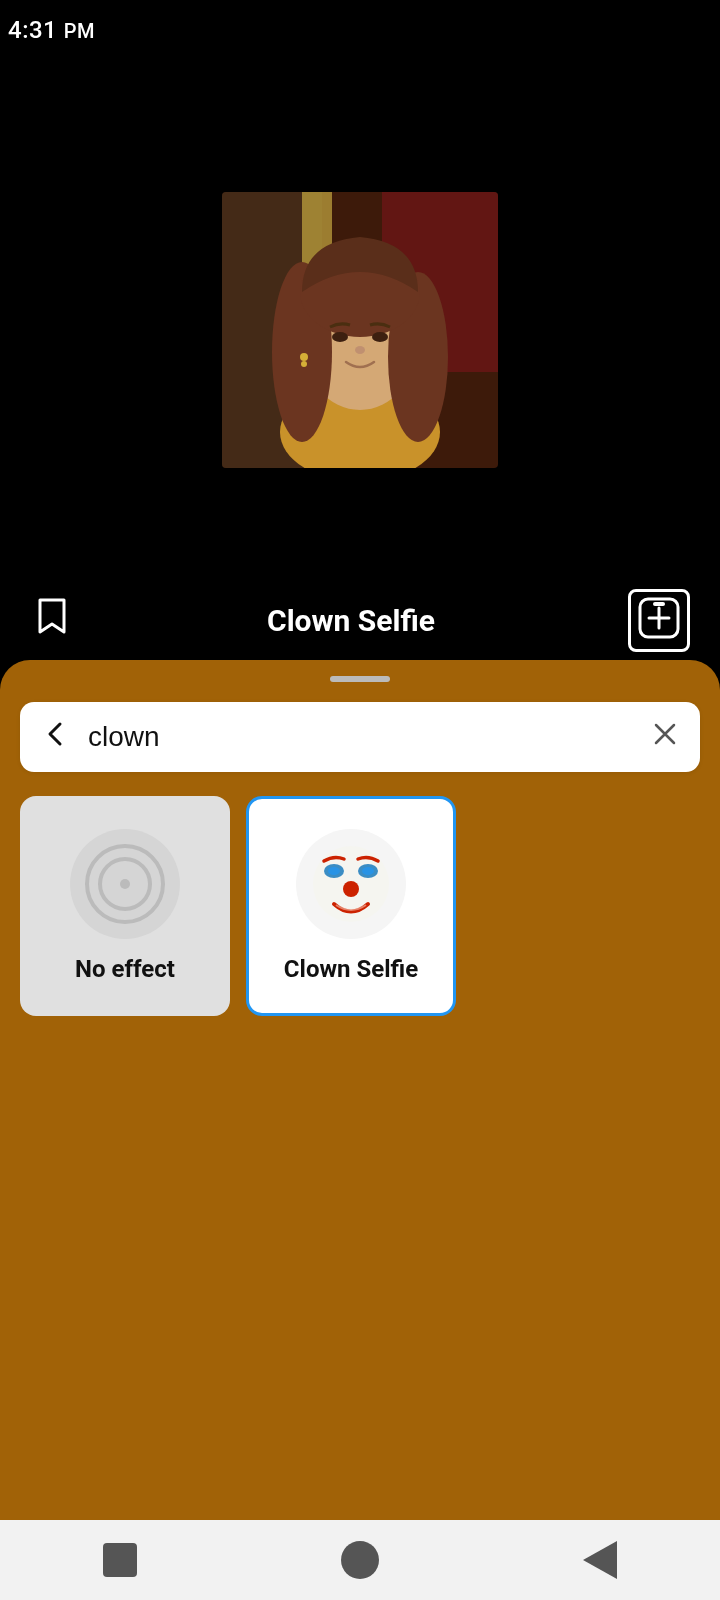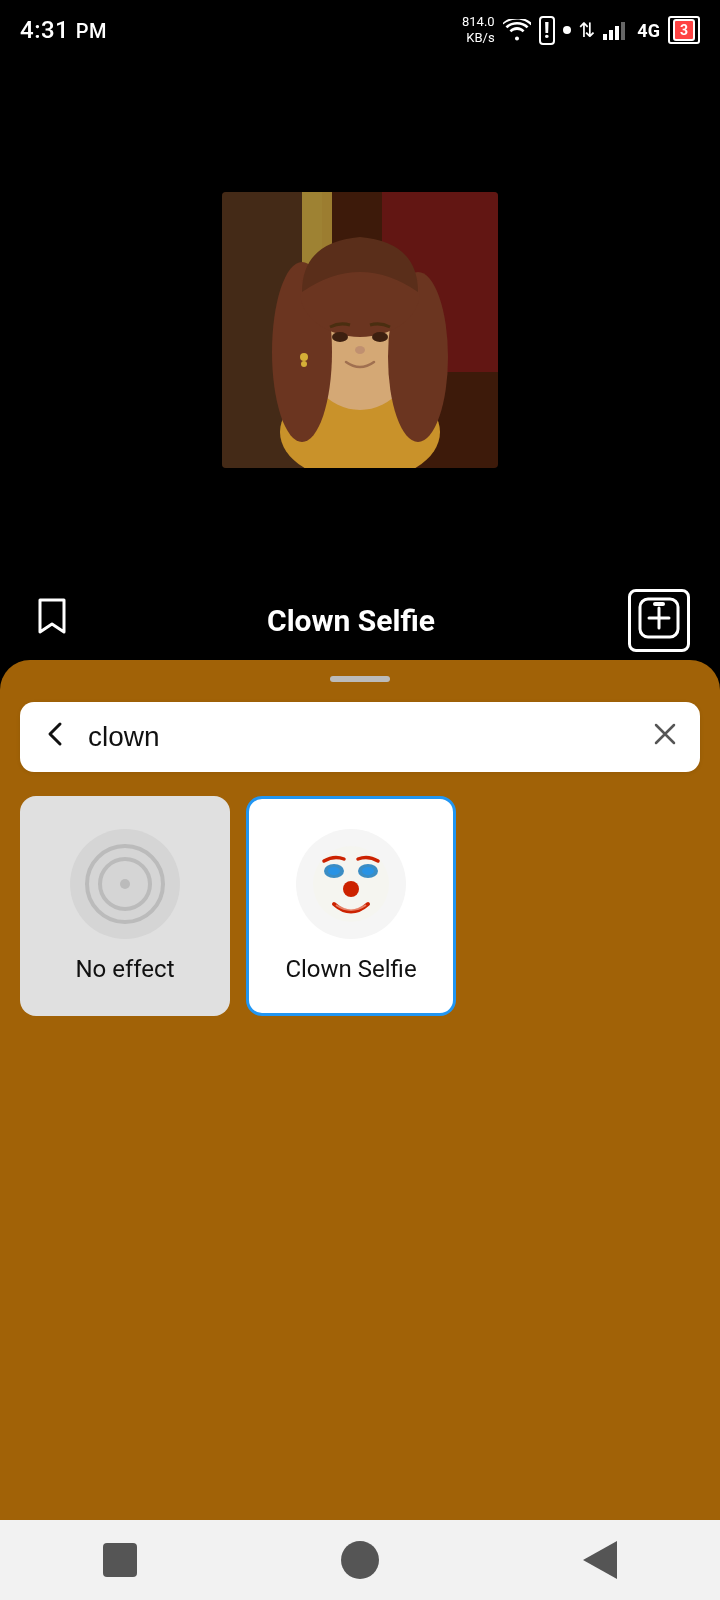--- a/index.html
+++ b/index.html
@@ -17,21 +17,21 @@
     
     .status-bar {
       position: absolute;
       top: 0;
       left: 0;
       width: 100%;
       height: 60px;
       background: #000;
       display: flex;
       align-items: center;
-      padding: 0 20px;
+      padding: 0 8px;
       z-index: 100;
     }
 
     .status-time {
       color: #fff;
       font-size: 24px;
       font-weight: 500;
       letter-spacing: 0.5px;
     }
 
@@ -200,21 +200,21 @@
       margin-bottom: 16px;
     }
 
     .effect-item.selected .effect-icon-area {
       background: #f5f5f5;
     }
 
     .effect-label {
       font-size: 24px;
       color: #111;
-      font-weight: 400;
+      font-weight: 700;
     }
 
     
     .no-effect-icon {
       width: 80px;
       height: 80px;
       border-radius: 50%;
       border: 4px solid #bbb;
       display: flex;
       align-items: center;
@@ -282,46 +282,20 @@
       border-right: 34px solid #555;
     }
   </style>
 </head>
 <body>
 
 <div class="status-bar">
   <span class="status-time">
     <span>4:31</span> <span style="font-size:20px">PM</span>
   </span>
-  <div class="status-right">
-    <span style="font-size:13px;line-height:1.2;text-align:right;color:#fff">814.0<br>KB/s</span>
-
-    <svg width="28" height="22" viewBox="0 0 28 22" fill="white">
-      <path d="M14 17.5c1.1 0 2 .9 2 2s-.9 2-2 2-2-.9-2-2 .9-2 2-2zm-5.6-4.2C9.9 11.9 11.9 11 14 11s4.1.9 5.6 2.3l1.9-1.9C19.5 9.3 16.9 8 14 8s-5.5 1.3-7.5 3.4l1.9 1.9zm-4-4C6.5 7 10 5.5 14 5.5s7.5 1.5 9.6 3.8l1.9-1.9C22.8 4.7 18.7 3 14 3S5.2 4.7 2.5 7.4l1.9 1.9zm-4-4C3.5 2.8 8.5.5 14 .5s10.5 2.3 13.6 5.8l1.9-1.9C25.8 1 20.3-1.5 14-1.5S2.2 1 -0.5 4.4l1.9 1.9z"></path>
-    </svg>
-
-    <span style="color:#fff;font-size:22px;border:2px solid #fff;border-radius:4px;padding:0 3px;font-weight:bold">!</span>
-
-    <span style="width:8px;height:8px;background:#fff;border-radius:50%;display:inline-block"></span>
-
-    <span style="font-size:20px;color:#fff">⇅</span>
-
-    <svg width="26" height="20" viewBox="0 0 26 20" fill="white">
-      <rect x="0" y="14" width="4" height="6"></rect>
-      <rect x="6" y="10" width="4" height="10"></rect>
-      <rect x="12" y="6" width="4" height="14"></rect>
-      <rect x="18" y="2" width="4" height="18" opacity="0.4"></rect>
-    </svg>
-
-    <span style="color:#fff;font-size:18px;font-weight:bold">4G</span>
-
-    <span style="display:inline-flex;align-items:center;border:2px solid #fff;border-radius:3px;padding:1px 3px;gap:2px">
-      <span class="battery-badge">3</span>
-    </span>
-  </div>
 </div>
 
 <div class="photo-area">
   <div class="photo-container">
     
     <svg width="276" height="276" viewBox="0 0 276 276" xmlns="http://www.w3.org/2000/svg">
 
       <rect width="276" height="276" fill="#3D1A0A"></rect>
 
       <rect x="160" y="0" width="116" height="180" fill="#6B1515" opacity="0.8"></rect>

